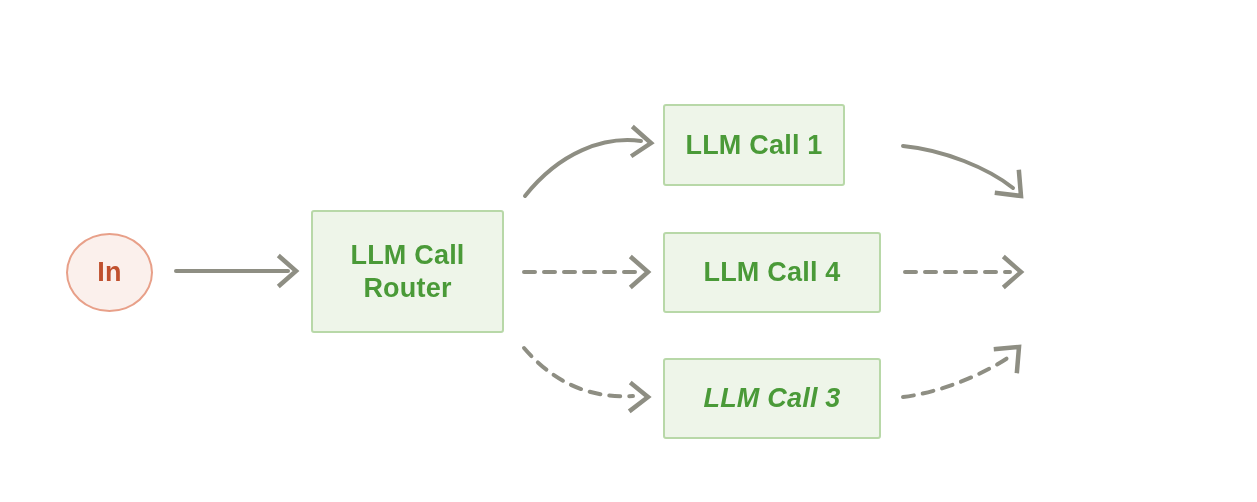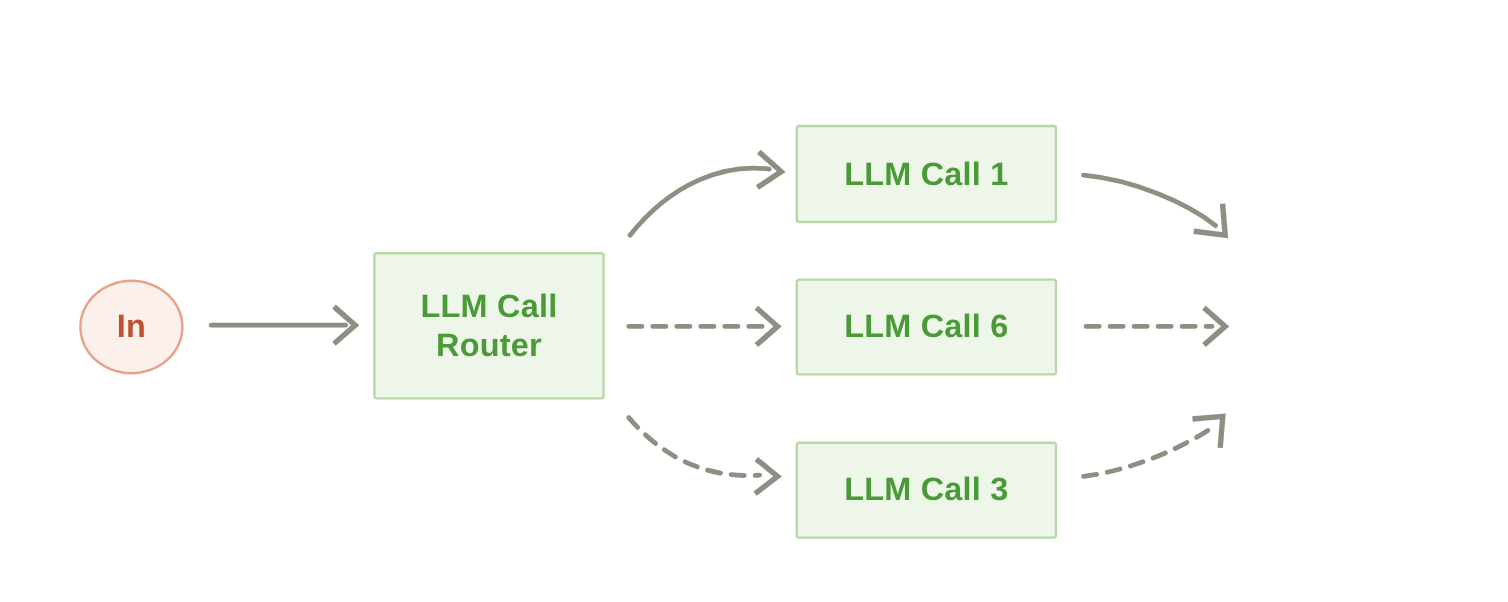--- a/index.html
+++ b/index.html
@@ -78,34 +78,35 @@
   }
   #node-router {
     left: 311px;
     top: 210px;
     width: 193px;
     height: 123px;
   }
   #node-call-1 {
     left: 663px;
     top: 104px;
-    width: 218px;
+    width: 182px;
     height: 82px;
   }
   #node-call-2 {
     left: 663px;
     top: 232px;
     width: 218px;
     height: 81px;
   }
   #node-call-3 {
     left: 663px;
-    top: 368px;
+    top: 358px;
     width: 218px;
     height: 81px;
+    font-style: italic;
   }
 
   .edge-path {
     fill: none;
     stroke: #8e8e83;
     stroke-width: 4;
     stroke-linecap: round;
     stroke-linejoin: round;
   }
   .edge-dashed {
@@ -170,21 +171,21 @@
 
   <div class="node node-terminal" id="node-in">
     <span class="node-label">In</span>
   </div>
 
   <div class="node node-process" id="node-call-1">
     <span class="node-label">LLM Call 1</span>
   </div>
 
   <div class="node node-process" id="node-call-2">
-    <span class="node-label">LLM Call 6</span>
+    <span class="node-label">LLM Call 4</span>
   </div>
 
   <div class="node node-process" id="node-call-3">
     <span class="node-label">LLM Call 3</span>
   </div>
 
 
 </div>
 
 </body></html>

